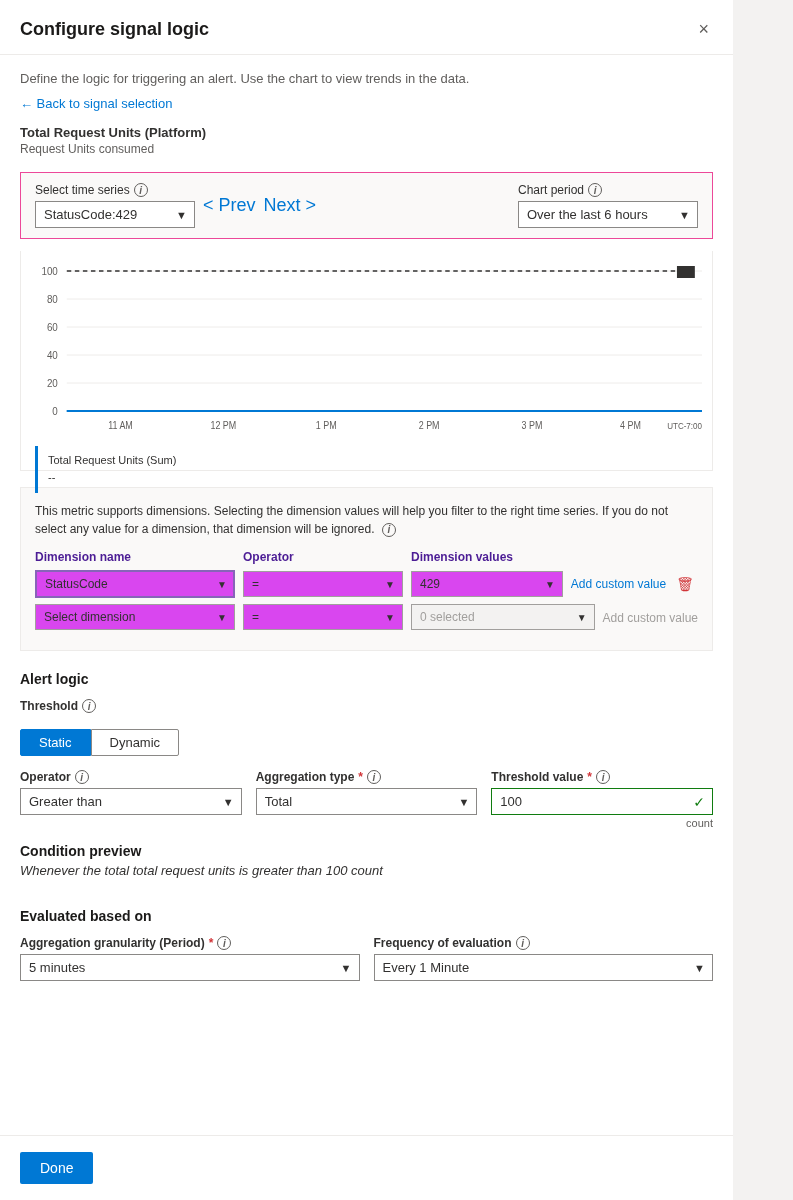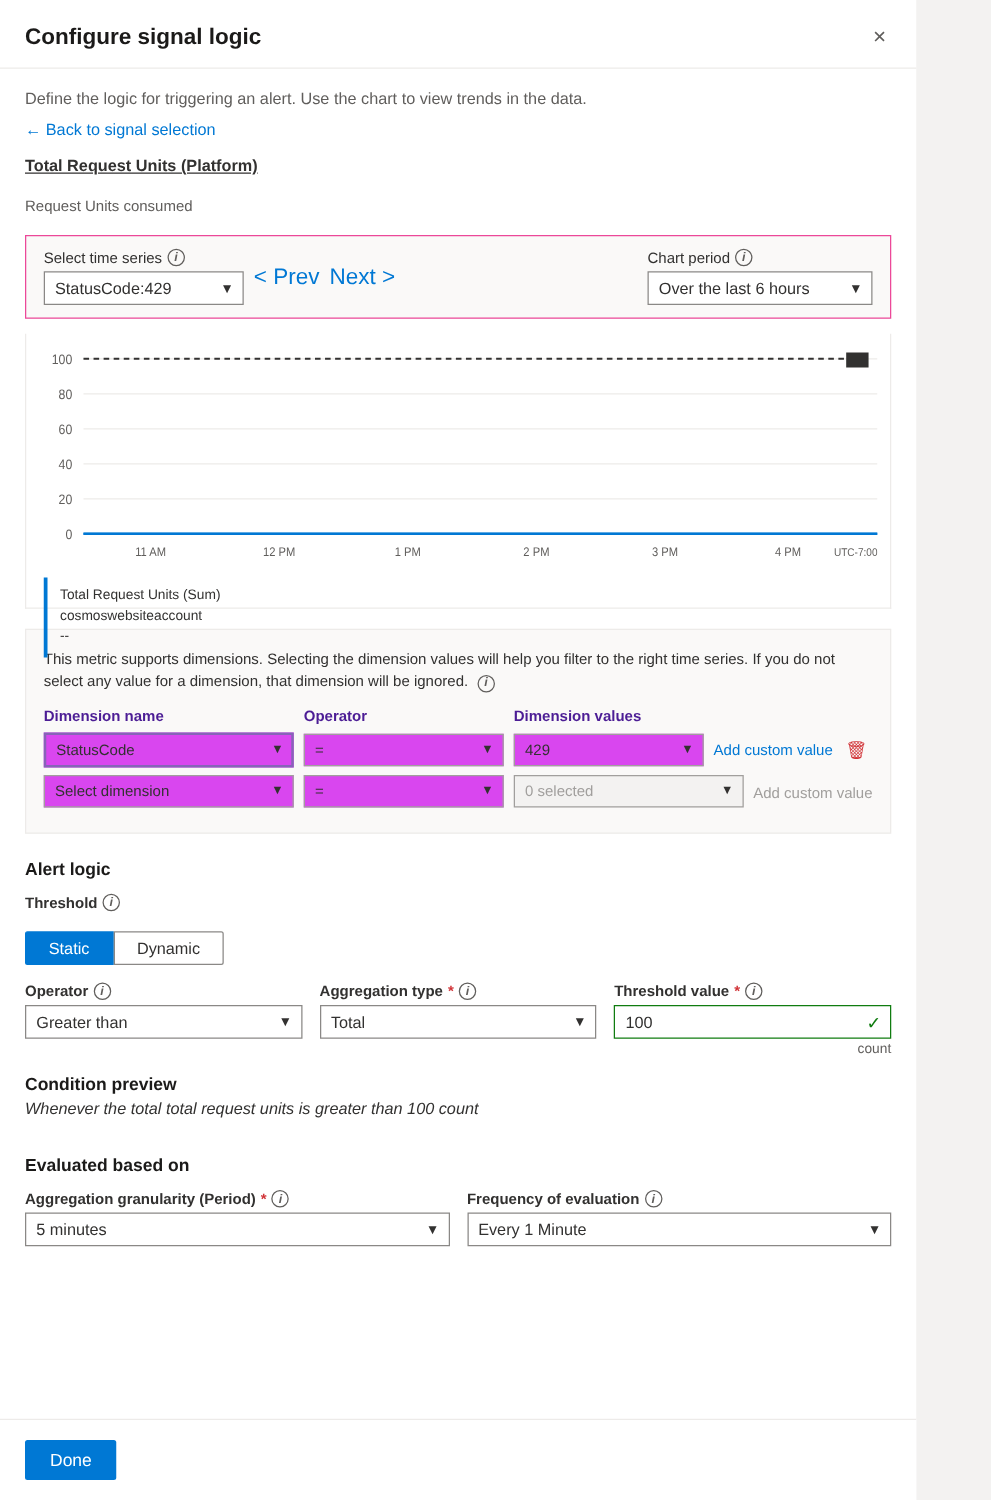--- a/index.html
+++ b/index.html
@@ -56,22 +56,21 @@
       text-decoration: none;
       display: inline-flex;
       align-items: center;
       gap: 4px;
       margin-bottom: 14px;
       cursor: pointer;
     }
     .signal-name {
       font-weight: 600;
       font-size: 13px;
-      margin-bottom: 18px;
-      text-decoration: underline;
+      margin-bottom: 2px;
     }
     .signal-sub {
       font-size: 12px;
       color: #605e5c;
       margin-bottom: 16px;
     }
     .chart-controls {
       background: #faf9f8;
       border: 1px solid #ec4899;
       padding: 10px 14px;
@@ -437,21 +436,20 @@
         <text x="100" y="168" font-size="10" fill="#605e5c" text-anchor="middle">11 AM</text>
         <text x="215" y="168" font-size="10" fill="#605e5c" text-anchor="middle">12 PM</text>
         <text x="330" y="168" font-size="10" fill="#605e5c" text-anchor="middle">1 PM</text>
         <text x="445" y="168" font-size="10" fill="#605e5c" text-anchor="middle">2 PM</text>
         <text x="560" y="168" font-size="10" fill="#605e5c" text-anchor="middle">3 PM</text>
         <text x="670" y="168" font-size="10" fill="#605e5c" text-anchor="middle">4 PM</text>
         <text x="750" y="168" font-size="9" fill="#605e5c" text-anchor="end">UTC-7:00</text>
       </svg>
       <div class="chart-legend">
         <div>Total Request Units (Sum)</div>
-        <div>cosmoswebsiteaccount</div>
         <div>--</div>
       </div>
     </div>
 
     
     <div class="dimension-section">
       <p class="dimension-desc">
         <span>This metric supports dimensions. Selecting the dimension values will help you filter to the right time series. If you do not select any value for a dimension, that dimension will be ignored.</span>
         <span class="info-icon" style="margin-left:4px">i</span>
       </p>

